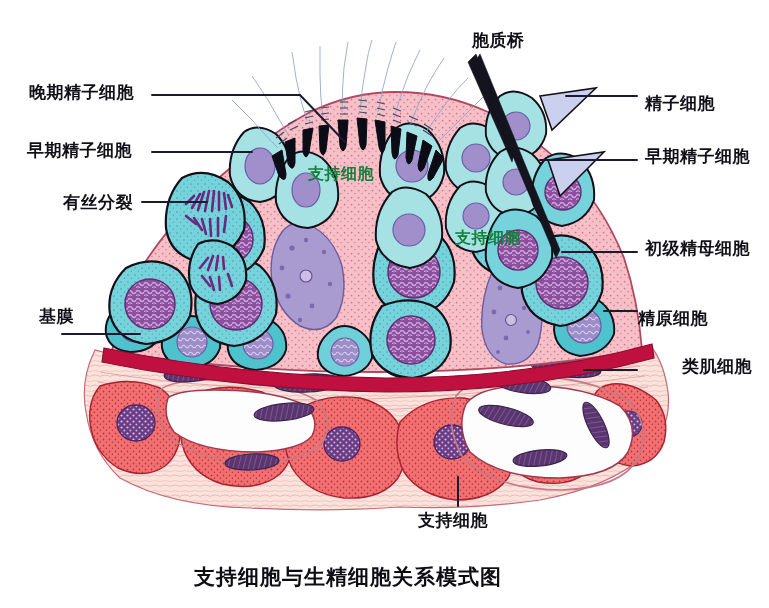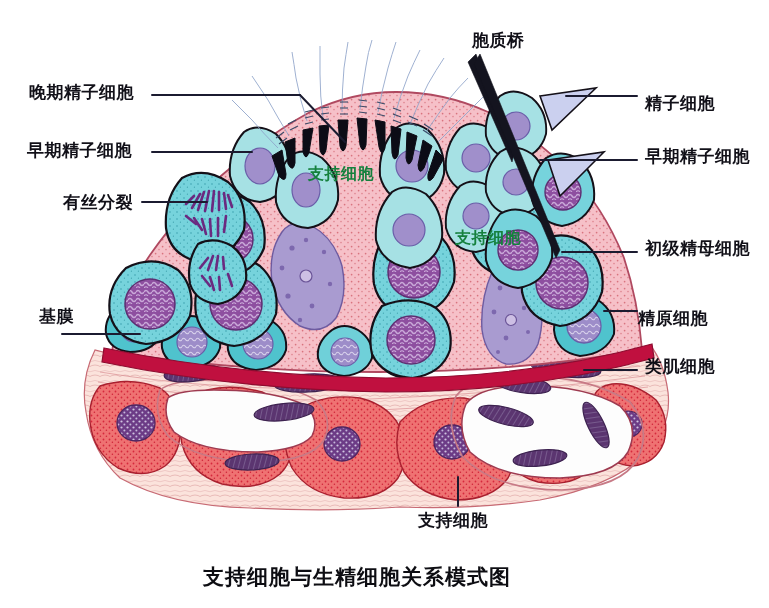--- a/index.html
+++ b/index.html
@@ -418,24 +418,24 @@
 
   <div class="lbl" style="left:29px;top:84px;text-align:right;">晚期精子细胞</div>
   <div class="lbl" style="left:27px;top:142px;font-family:Liberation Serif, serif;">早期精子细胞</div>
   <div class="lbl" style="left:63px;top:194px;">有丝分裂</div>
   <div class="lbl" style="left:22px;top:308px;margin-left:17px;">基膜</div>
 
   <div class="lbl" style="left:645px;top:95px;">精子细胞</div>
   <div class="lbl" style="left:645px;top:148px;">早期精子细胞</div>
   <div class="lbl" style="left:645px;top:240px;">初级精母细胞</div>
   <div class="lbl" style="left:638px;top:299px;margin-top:11px;">精原细胞</div>
-  <div class="lbl" style="left:645px;top:358px;">类肌细胞</div>
+  <div class="lbl" style="left:682px;top:358px;">类肌细胞</div>
 
   <div class="lbl" style="left:452px;top:32px;margin-left:20px;">胞质桥</div>
 
   <div class="lbl" style="left:418px;top:512px;">支持细胞</div>
 
   <div class="lbl inner" style="left:308px;top:166px;">支持细胞</div>
   <div class="lbl inner" style="left:455px;top:230px;">支持细胞</div>
 
-  <div class="caption" style="left:203px;top:563px;">支持细胞与生精细胞关系模式图</div>
+  <div class="caption" style="left:194px;top:563px;">支持细胞与生精细胞关系模式图</div>
 
 </div>
 
 </body></html>

